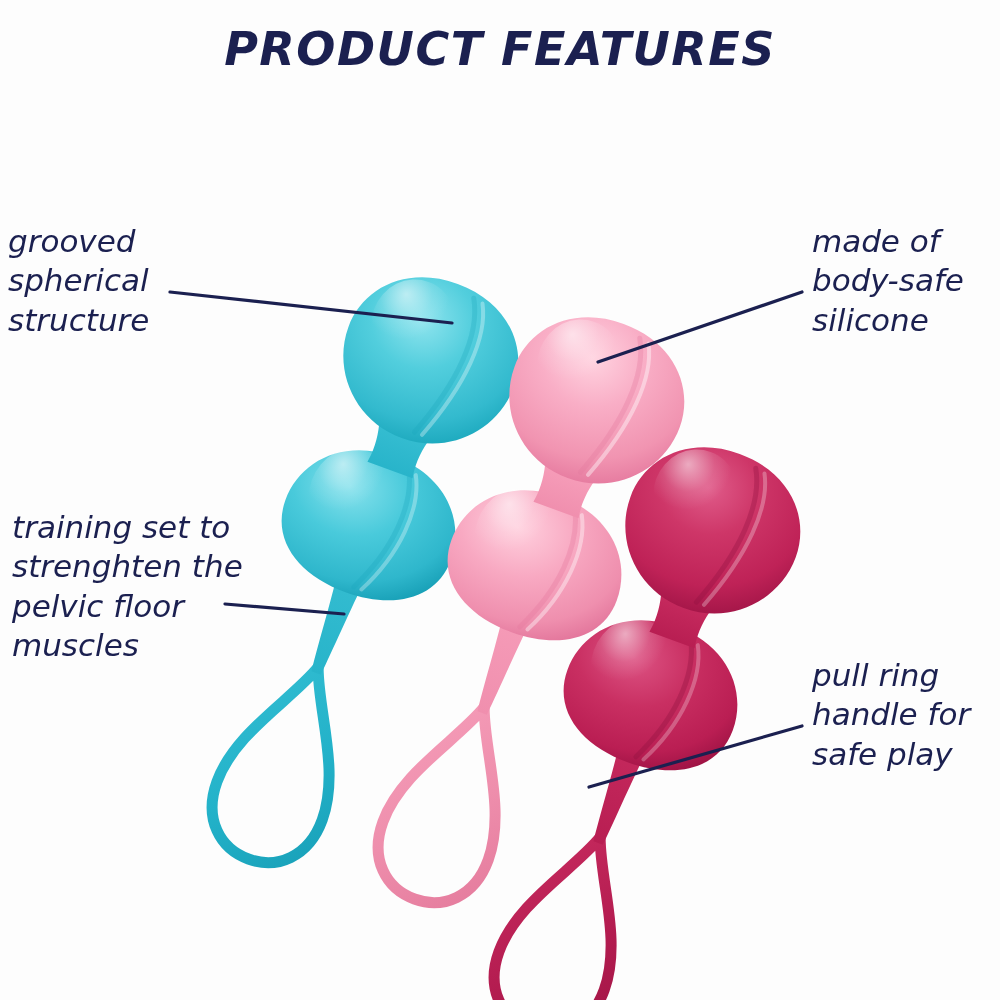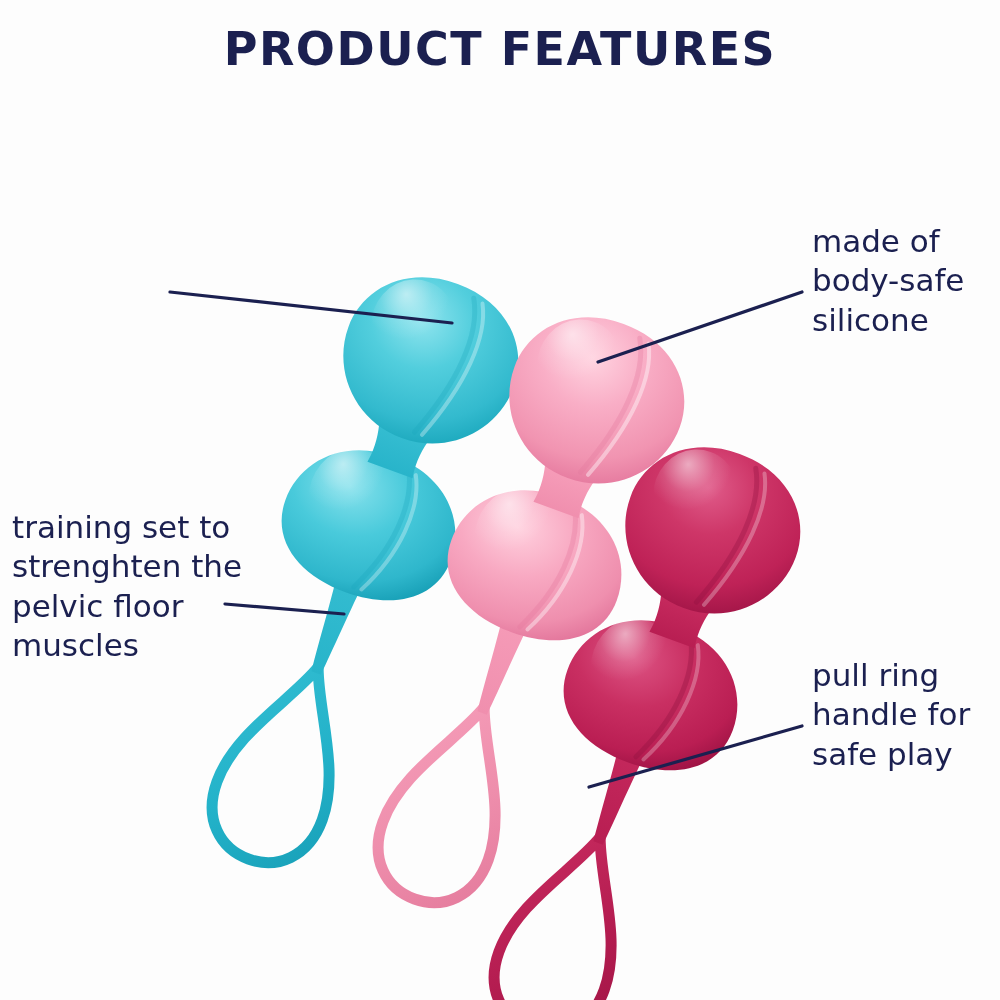--- a/index.html
+++ b/index.html
@@ -7,20 +7,21 @@
     padding: 0;
     background: #ffffff;
   }
   #page {
     position: relative;
     width: 1000px;
     height: 1000px;
     background: #fdfdfd;
     overflow: hidden;
     font-family: "Liberation Sans", sans-serif;
+    font-style: italic;
   }
 
   
   #title {
     position: absolute;
     left: 0;
     top: 22px;
     width: 1000px;
     text-align: center;
     font-family: "DejaVu Sans", sans-serif;
@@ -227,20 +228,23 @@
     </g>
 
     <g stroke="#1B2050" stroke-width="3.2" fill="none" stroke-linecap="round">
       <line x1="170" y1="292" x2="452" y2="323"></line>
       <line x1="225" y1="604" x2="344" y2="614"></line>
       <line x1="802" y1="292" x2="598" y2="362"></line>
       <line x1="802" y1="726" x2="589" y2="787"></line>
     </g>
   </svg>
 
+  <div class="callout" id="callout-grooved">grooved
+spherical
+structure</div>
 
   <div class="callout" id="callout-training">training set to
 strenghten the
 pelvic floor
 muscles</div>
 
   <div class="callout" id="callout-silicone">made of
 body-safe
 silicone</div>
 

